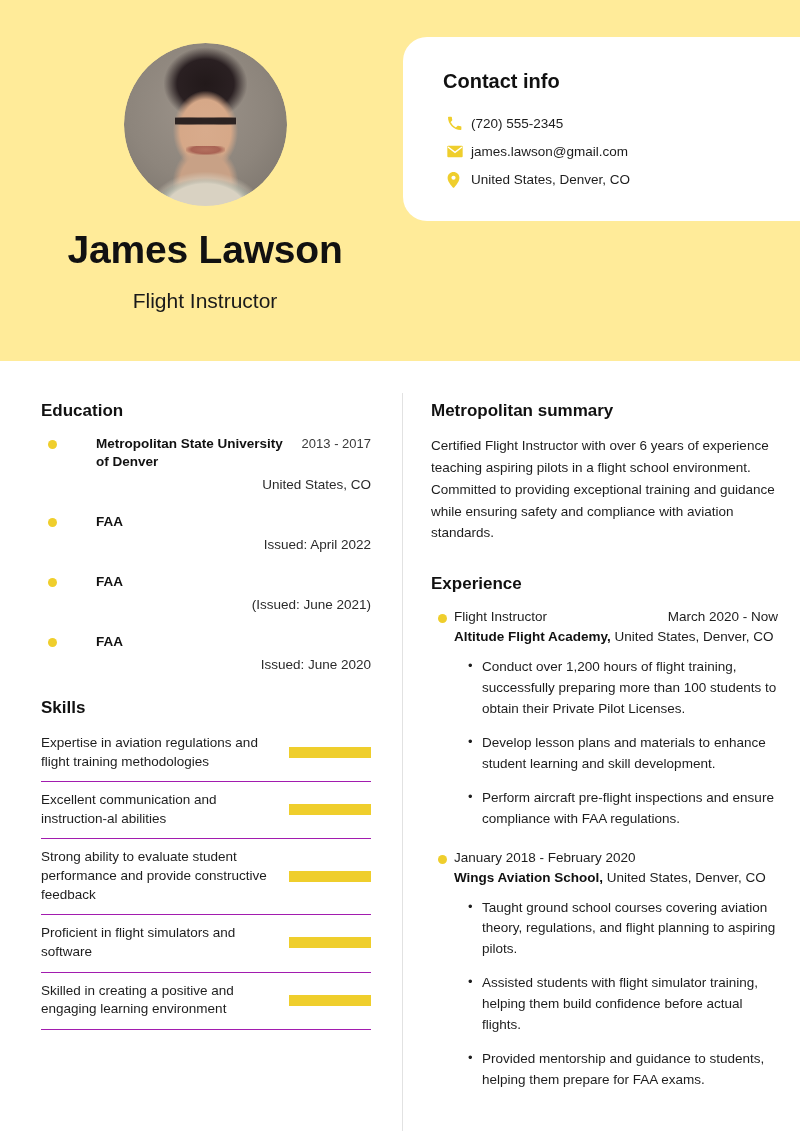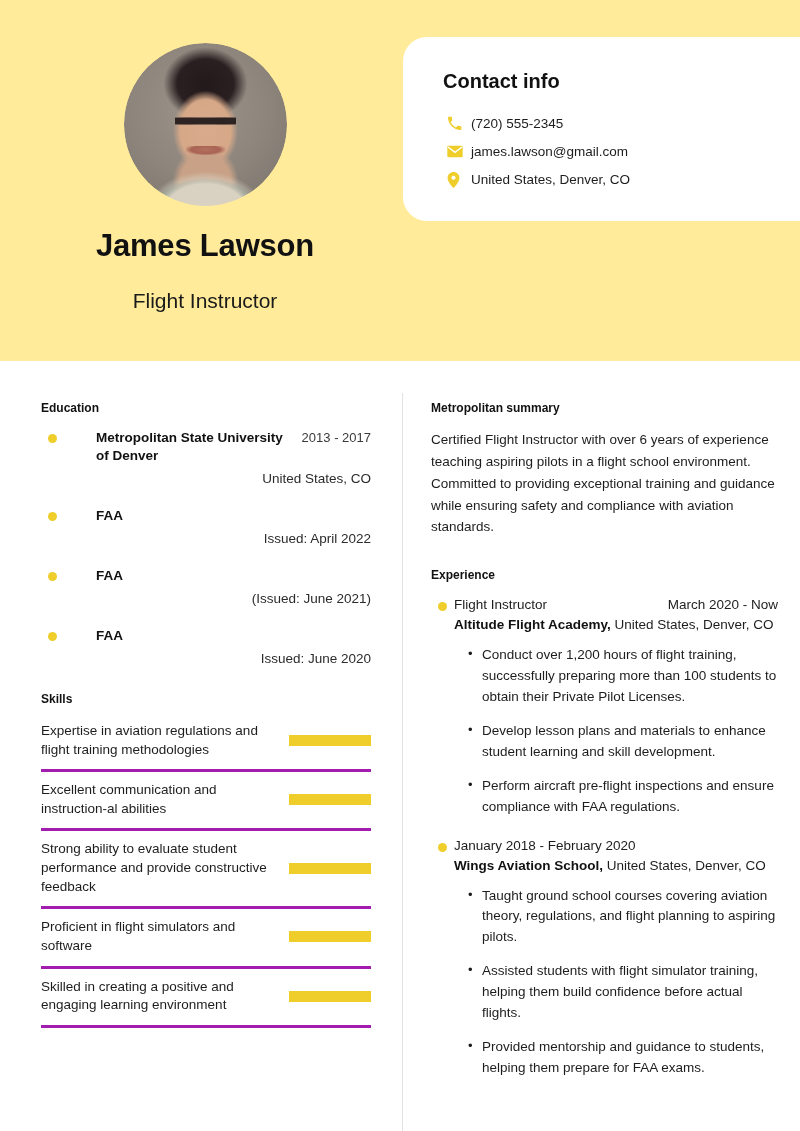--- a/index.html
+++ b/index.html
@@ -71,21 +71,21 @@
     height: 6%;
     background: radial-gradient(ellipse at 50% 40%, #b4705f 0%, #a96354 52%, rgba(169,99,84,0) 78%);
   }
 
   .name {
     position: absolute;
     left: 0;
     top: 228px;
     width: 410px;
     text-align: center;
-    font-size: 31px;
+    font-size: 39px;
     font-weight: bold;
     color: #111111;
     letter-spacing: -0.2px;
   }
 
   .job-title {
     position: absolute;
     left: 0;
     top: 289px;
     width: 410px;
@@ -171,21 +171,21 @@
   }
 
   .col-right {
     position: absolute;
     left: 431px;
     top: 40px;
     width: 347px;
   }
 
   .section-title {
-    font-size: 12px;
+    font-size: 17px;
     font-weight: bold;
     color: #111111;
     margin-bottom: 14px;
   }
 
   
   .edu-item {
     position: relative;
     padding-left: 23px;
     margin-bottom: 19px;
@@ -233,21 +233,21 @@
   }
 
   
   .skills-title { margin-top: 24px; }
 
   .skill-row {
     display: flex;
     align-items: center;
     justify-content: space-between;
     gap: 12px;
-    border-bottom: 3px solid #a21caf;
+    border-bottom: 1px solid #a21caf;
     padding: 9px 0 10px 0;
     min-height: 38px;
   }
   .skill-row:first-of-type { padding-top: 2px; }
 
   .skill-label {
     font-size: 13.5px;
     color: #1d1d1d;
     line-height: 1.38;
     width: 242px;

